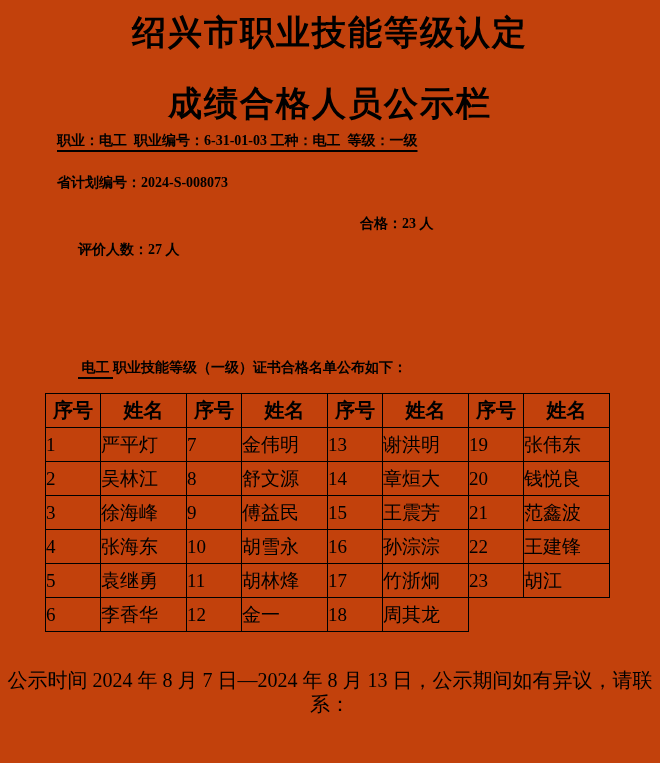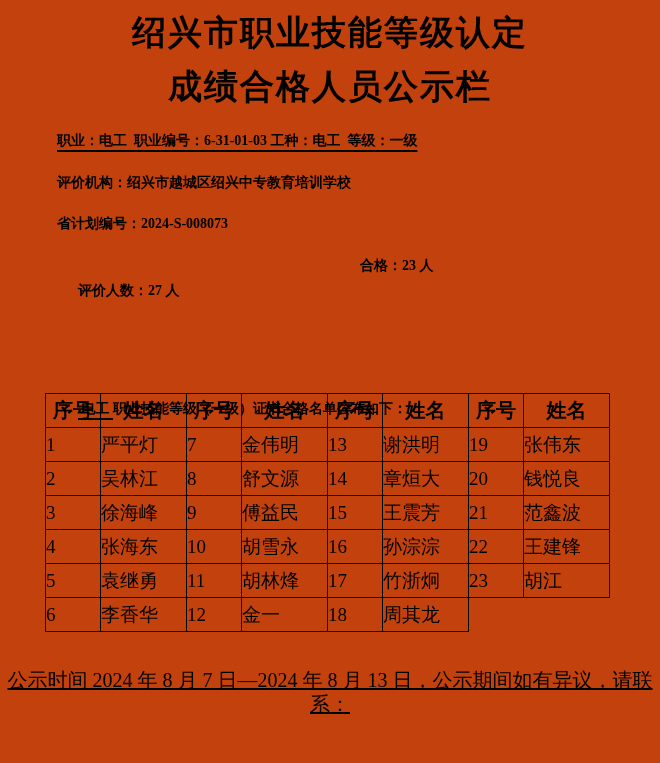--- a/index.html
+++ b/index.html
@@ -15,21 +15,21 @@
   .title {
     position: absolute;
     width: 100%;
     text-align: center;
     font-size: 34px;
     font-weight: 700;
     letter-spacing: 2px;
     margin: 0;
   }
   .title-1 { top: 10px; }
-  .title-2 { top: 64px; font-family: Liberation Mono, monospace; }
+  .title-2 { top: 81px; font-family: Liberation Mono, monospace; }
   .info {
     position: absolute;
     top: 128px;
     left: 57px;
     right: 28px;
     font-size: 14px;
     font-weight: 700;
   }
   .info p {
     margin: 0 0 16px 0;
@@ -68,33 +68,32 @@
   .roster th { font-weight: 700; font-size: 20px; }
   .roster td.ghost { border: none; }
   .footer {
     position: absolute;
     top: 668px;
     left: 0;
     width: 100%;
     text-align: center;
     font-size: 20px;
   }
-  .footer p { margin: 0 0 17px 0; line-height: 24px; white-space: pre-wrap; text-decoration: underline; }
+  .footer p { margin: 0 0 17px 0; line-height: 24px; white-space: pre-wrap; }
 </style>
 </head>
 <body>
 
 <div class="doc">
 
   <h1 class="title title-1">绍兴市职业技能等级认定</h1>
   <h1 class="title title-2">成绩合格人员公示栏</h1>
 
   <div class="info">
     <p><span class="u">职业：电工  职业编号：6-31-01-03 工种：电工  等级：一级</span></p>
-    <p>评价机构：绍兴市越城区绍兴中专教育培训学校</p>
     <p>省计划编号：2024-S-008073</p>
     <p>
       <span>评价人数：27 人</span>
       <span class="pass-count">合格：23 人</span>
     </p>
     <p>
       <span class="u">&nbsp;电工&nbsp;</span><span>职业技能等级（一级）证书合格名单公布如下：</span>
     </p>
   </div>
 

